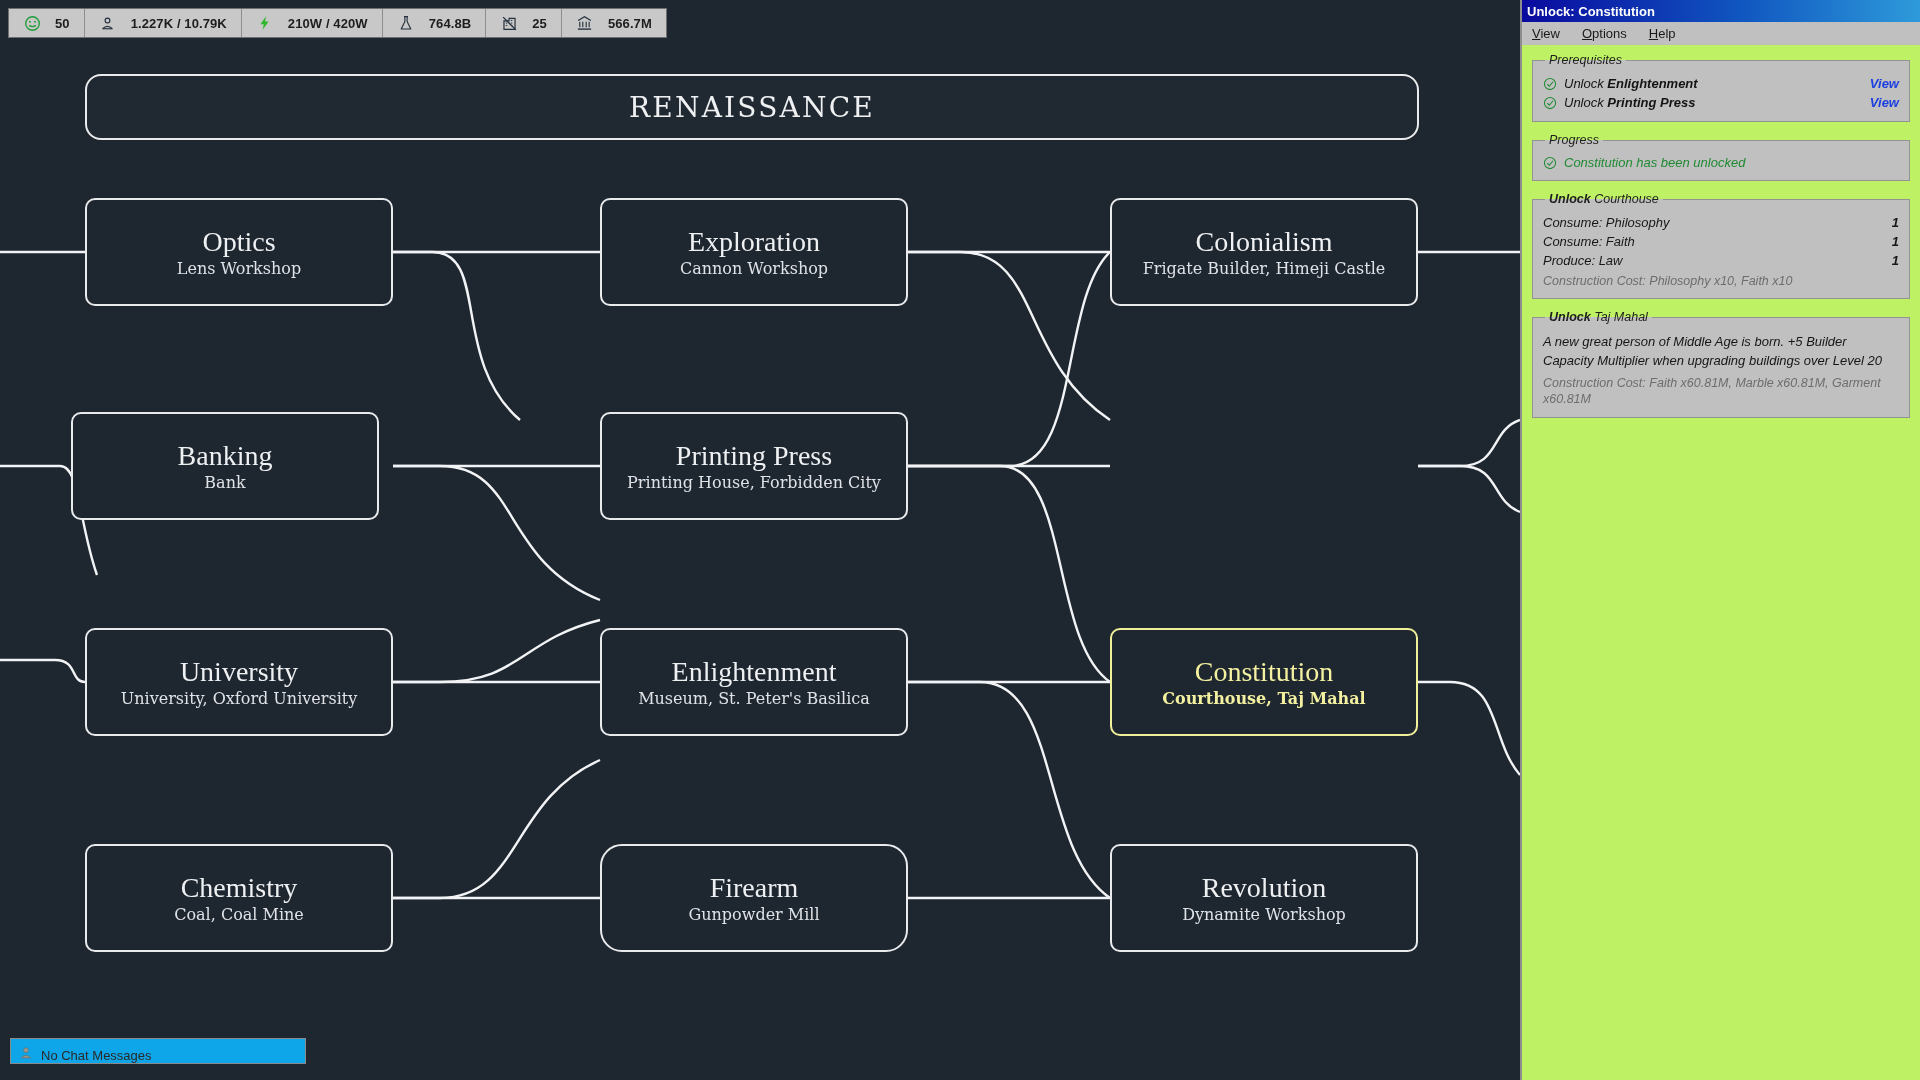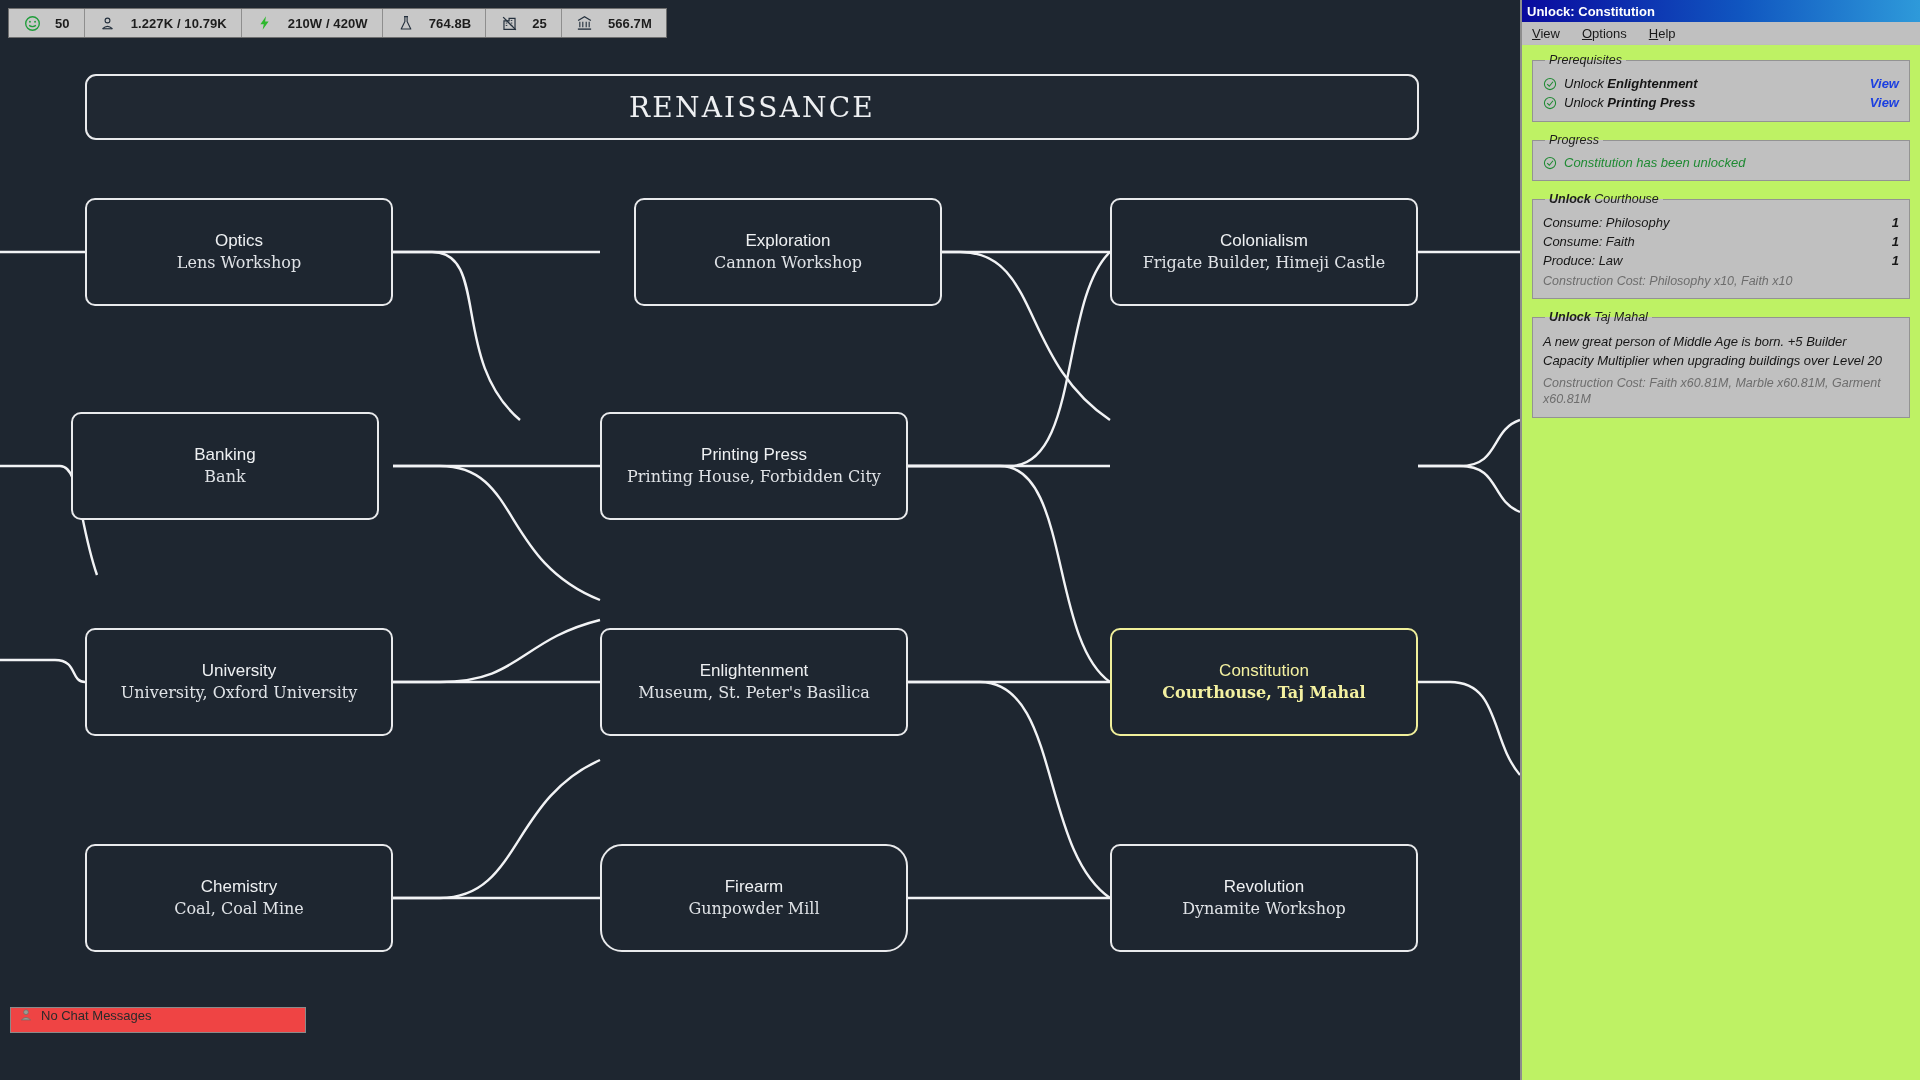--- a/index.html
+++ b/index.html
@@ -40,21 +40,21 @@
   .status-cell:last-child { border-right: none; }
   .status-cell .sc-icon { display: flex; align-items: center; justify-content: center; width: 18px; height: 18px; }
   .status-cell .sc-val { font-weight: 600; letter-spacing: .1px; white-space: nowrap; }
 
   
   #era-banner {
     position: absolute;
     left: 85px; top: 74px;
     width: 1334px; height: 66px;
     border: 2px solid #e9eaec;
-    border-radius: 11px;
+    border-radius: 16px;
     display: flex; align-items: center; justify-content: center;
     background: rgba(255,255,255,0.012);
   }
   #era-banner .era-text {
     font-family: "DejaVu Serif", "Liberation Serif", serif;
     font-size: 28px;
     letter-spacing: 2.2px;
     color: #eef0f2;
     font-weight: 400;
   }
@@ -68,44 +68,44 @@
     width: 308px; height: 108px;
     border: 2px solid #e9eaec;
     border-radius: 10px;
     background: #1e2630;
     display: flex; flex-direction: column;
     align-items: center; justify-content: center;
     gap: 4px;
     z-index: 3;
   }
   .node .node-title {
-    font-family: Liberation Sans, sans-serif;
-    font-size: 17px;
+    font-family: Liberation Serif, serif;
+    font-size: 28px;
     color: #eef0f2;
     line-height: 1.05;
     font-weight: 400;
   }
   .node .node-sub {
     font-family: "DejaVu Serif", "Liberation Serif", serif;
     font-size: 16px;
     color: #dfe2e6;
     line-height: 1.1;
     font-weight: 400;
   }
   .node.selected { border-color: #f0ef9a; }
   .node.selected .node-title { color: #f3f0a0; }
   .node.selected .node-sub { color: #f3f0a0; font-weight: 700; }
 
   
   #chat-bar {
-    position: absolute; left: 10px; top: 1007px;
+    position: absolute; left: 10px; top: 1038px;
     width: 296px; height: 26px;
-    background: #ef4444;
+    background: #0ea5e9;
     border: 1px solid #8a8a8a;
-    display: flex; align-items: flex-start; gap: 8px;
+    display: flex; align-items: flex-end; gap: 8px;
     padding: 0 8px;
     font-size: 13px; color: #2a2a2a;
     z-index: 5;
   }
 
   
   #side-panel {
     position: absolute; right: 0; top: 0;
     width: 400px; height: 1080px;
     background: #bef264;
@@ -299,21 +299,21 @@
     </div>
 
     <div id="era-banner">
       <span class="era-text">RENAISSANCE</span>
     </div>
 
     <div class="node" style="left:85px;  top:198px;">
       <span class="node-title">Optics</span>
       <span class="node-sub">Lens Workshop</span>
     </div>
-    <div class="node" style="left:600px; top:198px;margin-left:34px;">
+    <div class="node" style="left:600px; top:198px;">
       <span class="node-title">Exploration</span>
       <span class="node-sub">Cannon Workshop</span>
     </div>
     <div class="node" style="left:1110px;top:198px;">
       <span class="node-title">Colonialism</span>
       <span class="node-sub">Frigate Builder, Himeji Castle</span>
     </div>
 
     <div class="node" style="left:71px;  top:412px;">
       <span class="node-title">Banking</span>

